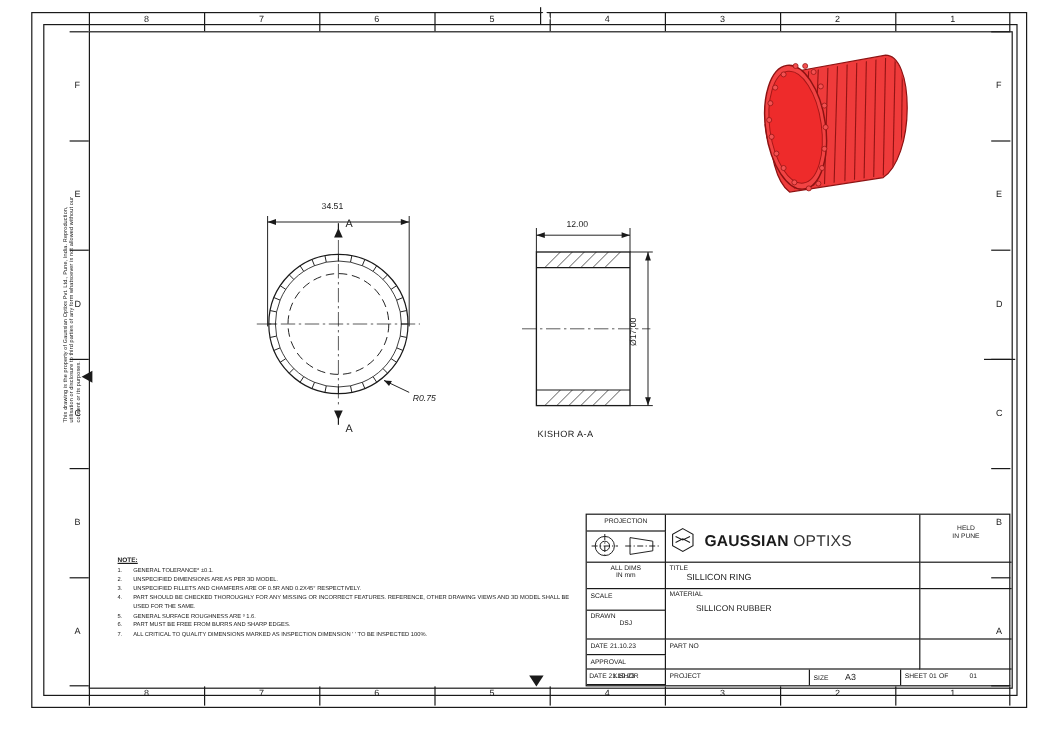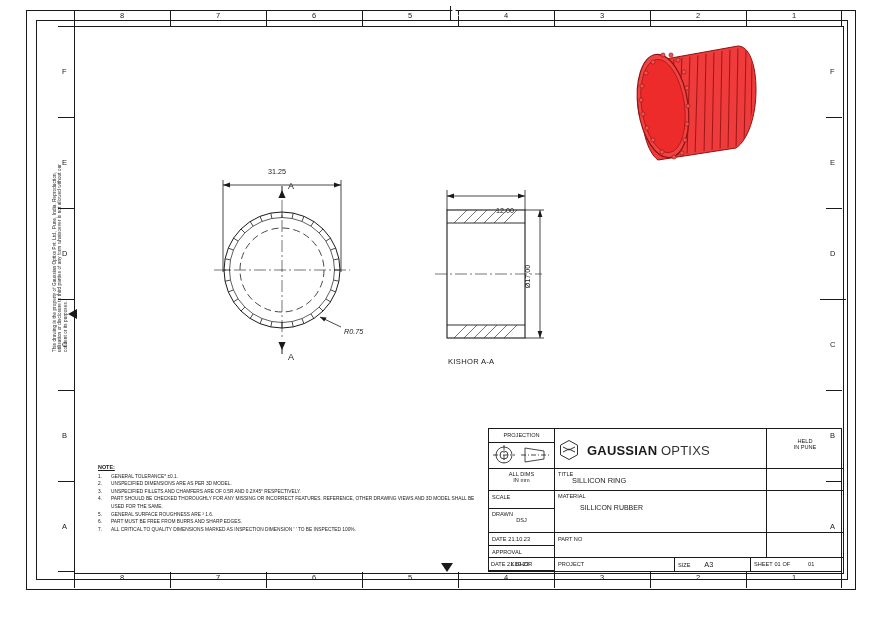--- a/index.html
+++ b/index.html
@@ -377,21 +377,21 @@
     </g>
 
     <g stroke="#1a1a1a" stroke-width="1" fill="none">
       <line x1="82" y1="36" x2="82" y2="26"></line>
       <path d="M82,30 l-3.6,8 l7.2,0 Z" fill="#1a1a1a" stroke="none"></path>
       <line x1="82" y1="184" x2="82" y2="194"></line>
       <path d="M82,190 l-3.6,-8 l7.2,0 Z" fill="#1a1a1a" stroke="none"></path>
     </g>
   </svg>
 
-  <div class="dimtxt" style="left:268px; top:167px;">31.25</div>
+  <div class="dimtxt" style="left:268px; top:167px;">34.51</div>
   <div class="letterA" style="left:288px; top:181px;">A</div>
   <div class="letterA" style="left:288px; top:352px;">A</div>
   <div class="dimtxt" style="left:344px; top:327px;font-style:italic;">R0.75</div>
 
   <svg class="abs" style="left:430px; top:170px;" width="140" height="200" viewBox="0 0 140 200">
 
     <g stroke="#1a1a1a" stroke-width="0.8" fill="none">
       <line x1="17" y1="20" x2="17" y2="40"></line>
       <line x1="95" y1="20" x2="95" y2="40"></line>
       <line x1="17" y1="26" x2="95" y2="26"></line>
@@ -426,21 +426,21 @@
 
     <g stroke="#1a1a1a" stroke-width="0.8" fill="none">
       <line x1="110" y1="40" x2="110" y2="168"></line>
       <line x1="95" y1="40" x2="114" y2="40"></line>
       <line x1="95" y1="168" x2="114" y2="168"></line>
       <path d="M110,40 l-2.4,7 l4.8,0 Z" fill="#1a1a1a" stroke="none"></path>
       <path d="M110,168 l-2.4,-7 l4.8,0 Z" fill="#1a1a1a" stroke="none"></path>
     </g>
   </svg>
 
-  <div class="dimtxt" style="left:496px; top:182px;margin-top:24px;">12.00</div>
+  <div class="dimtxt" style="left:472px; top:182px;">12.00</div>
   <div class="dimtxt rot" style="left:516px; top:272px;">Ø17.00</div>
   <div class="sec-label" style="left:448px; top:357px;">KISHOR A-A</div>
 
   <div class="notes">
     <div class="hdr">NOTE:</div>
     <div class="row">
       <div class="num">1.</div>
       <div class="txt">GENERAL TOLERANCE* ±0.1.</div>
     </div>
     <div class="row">

